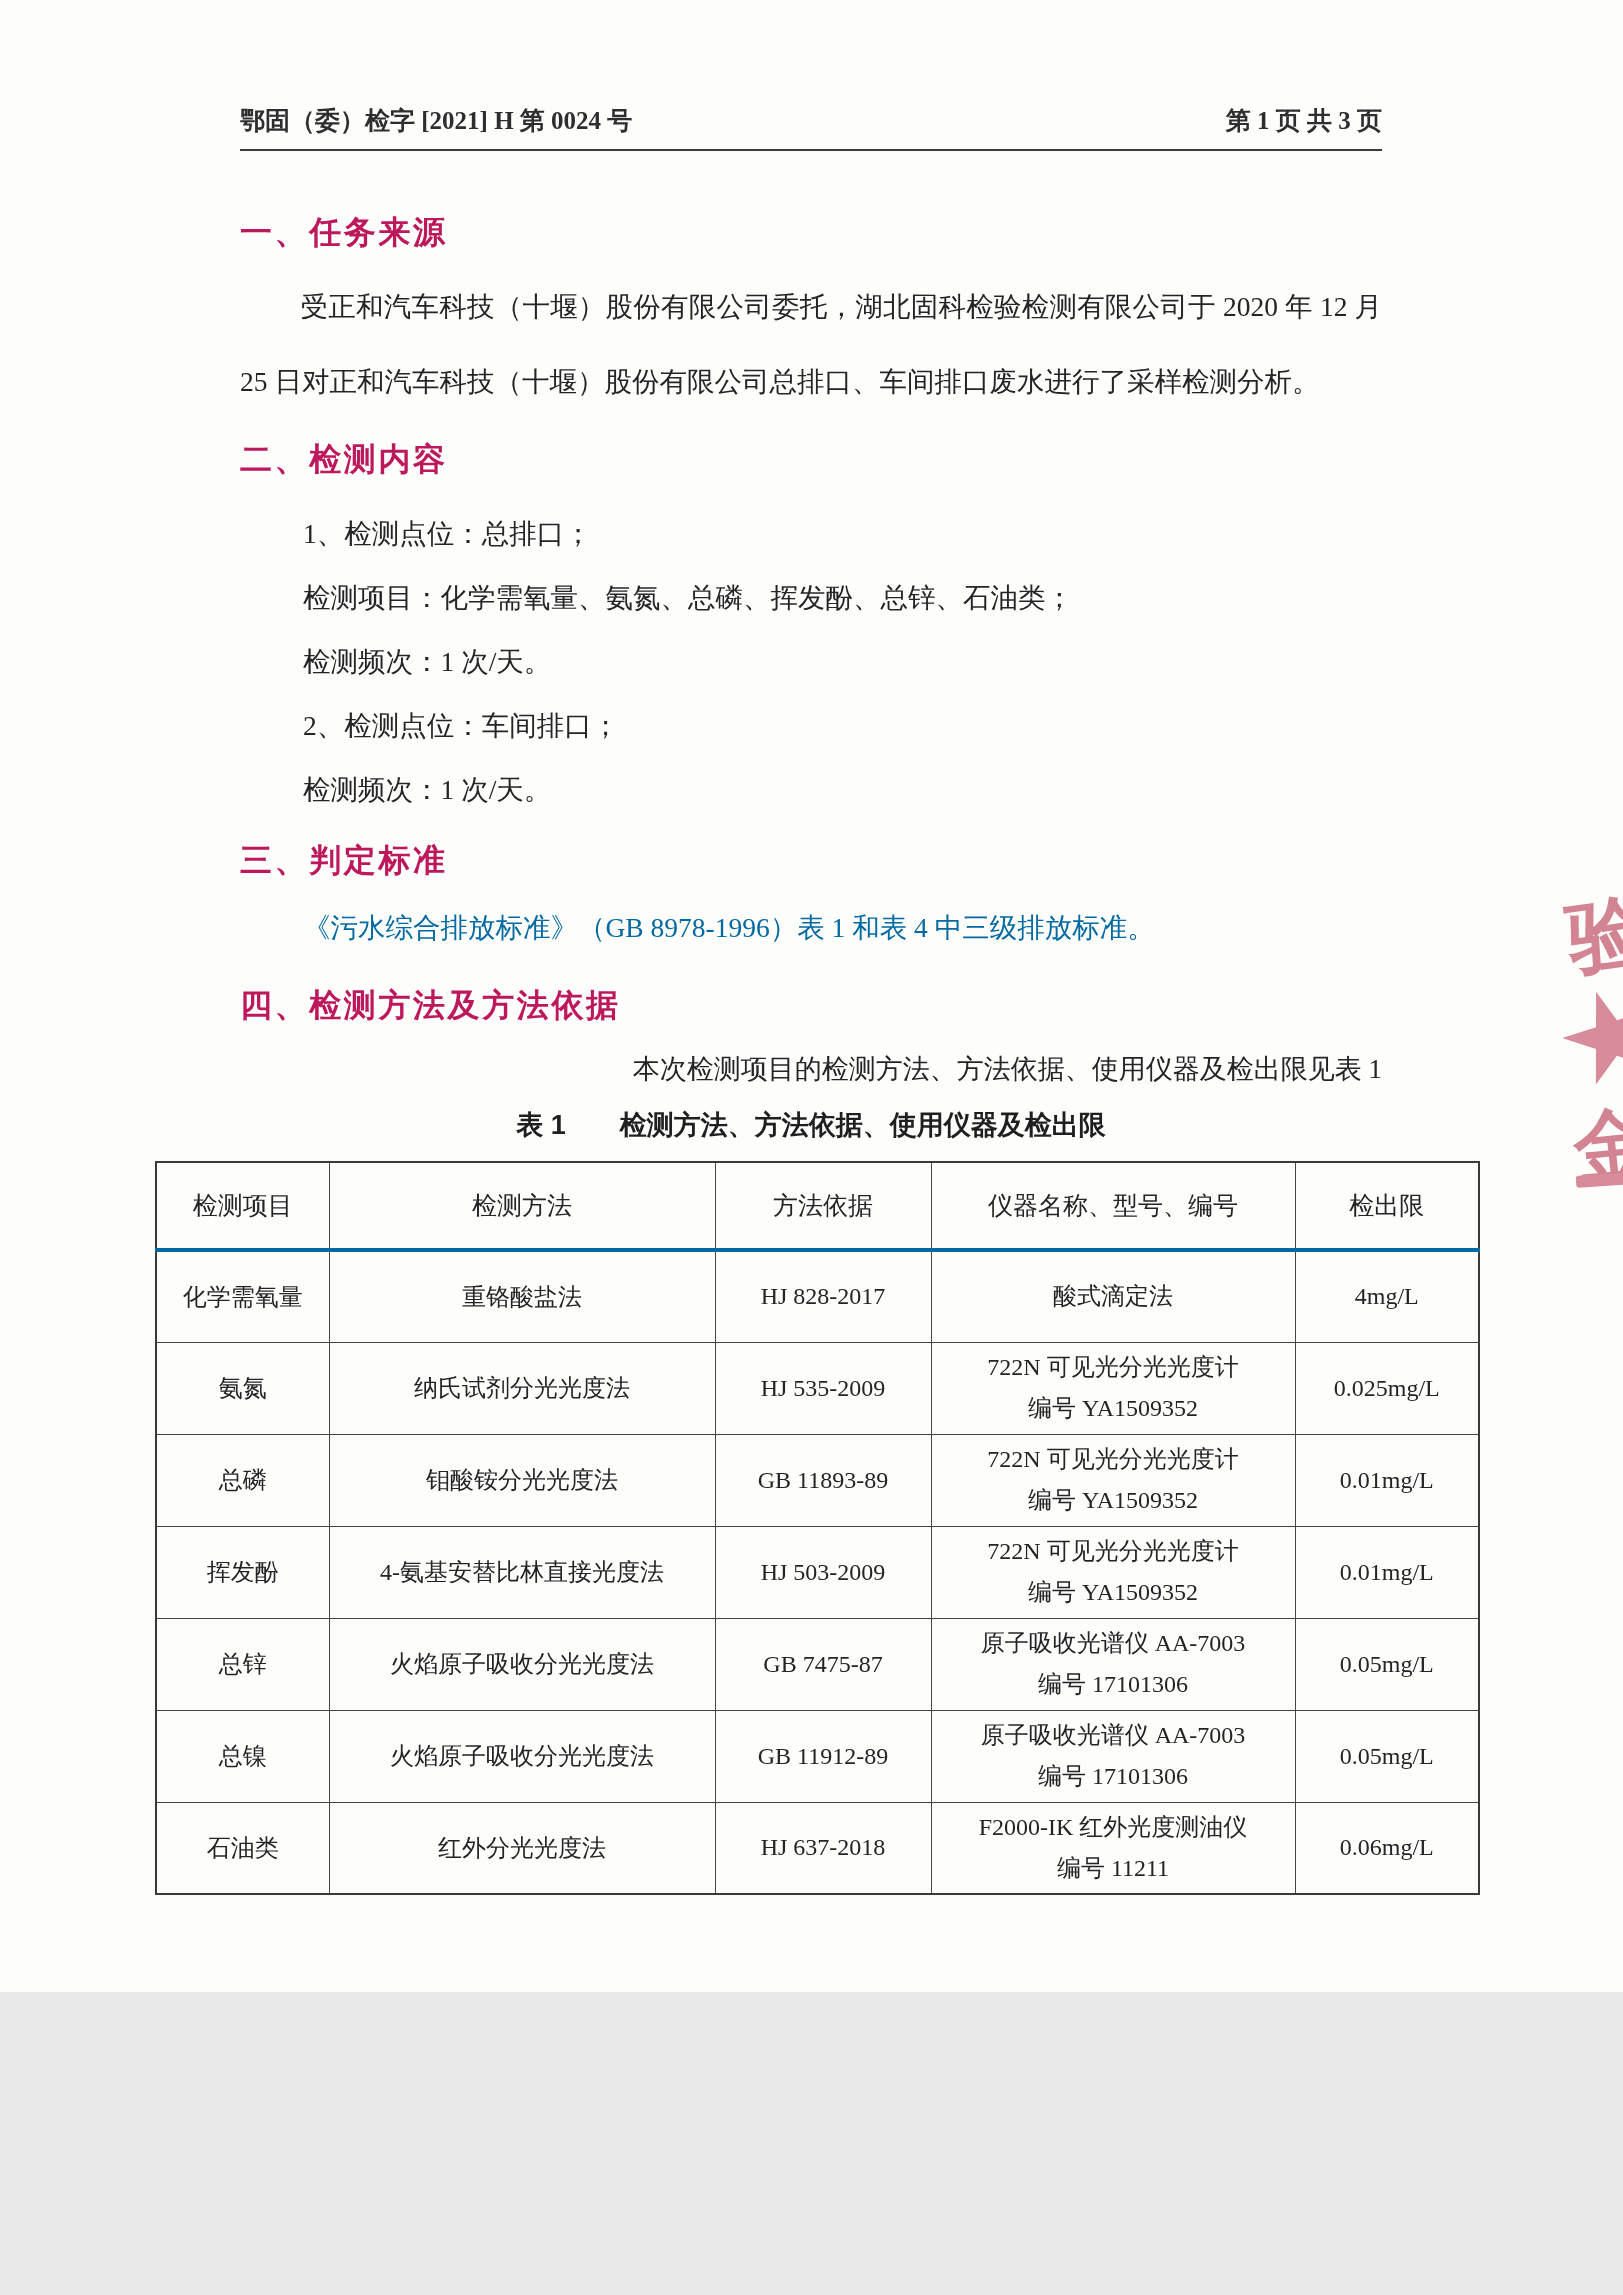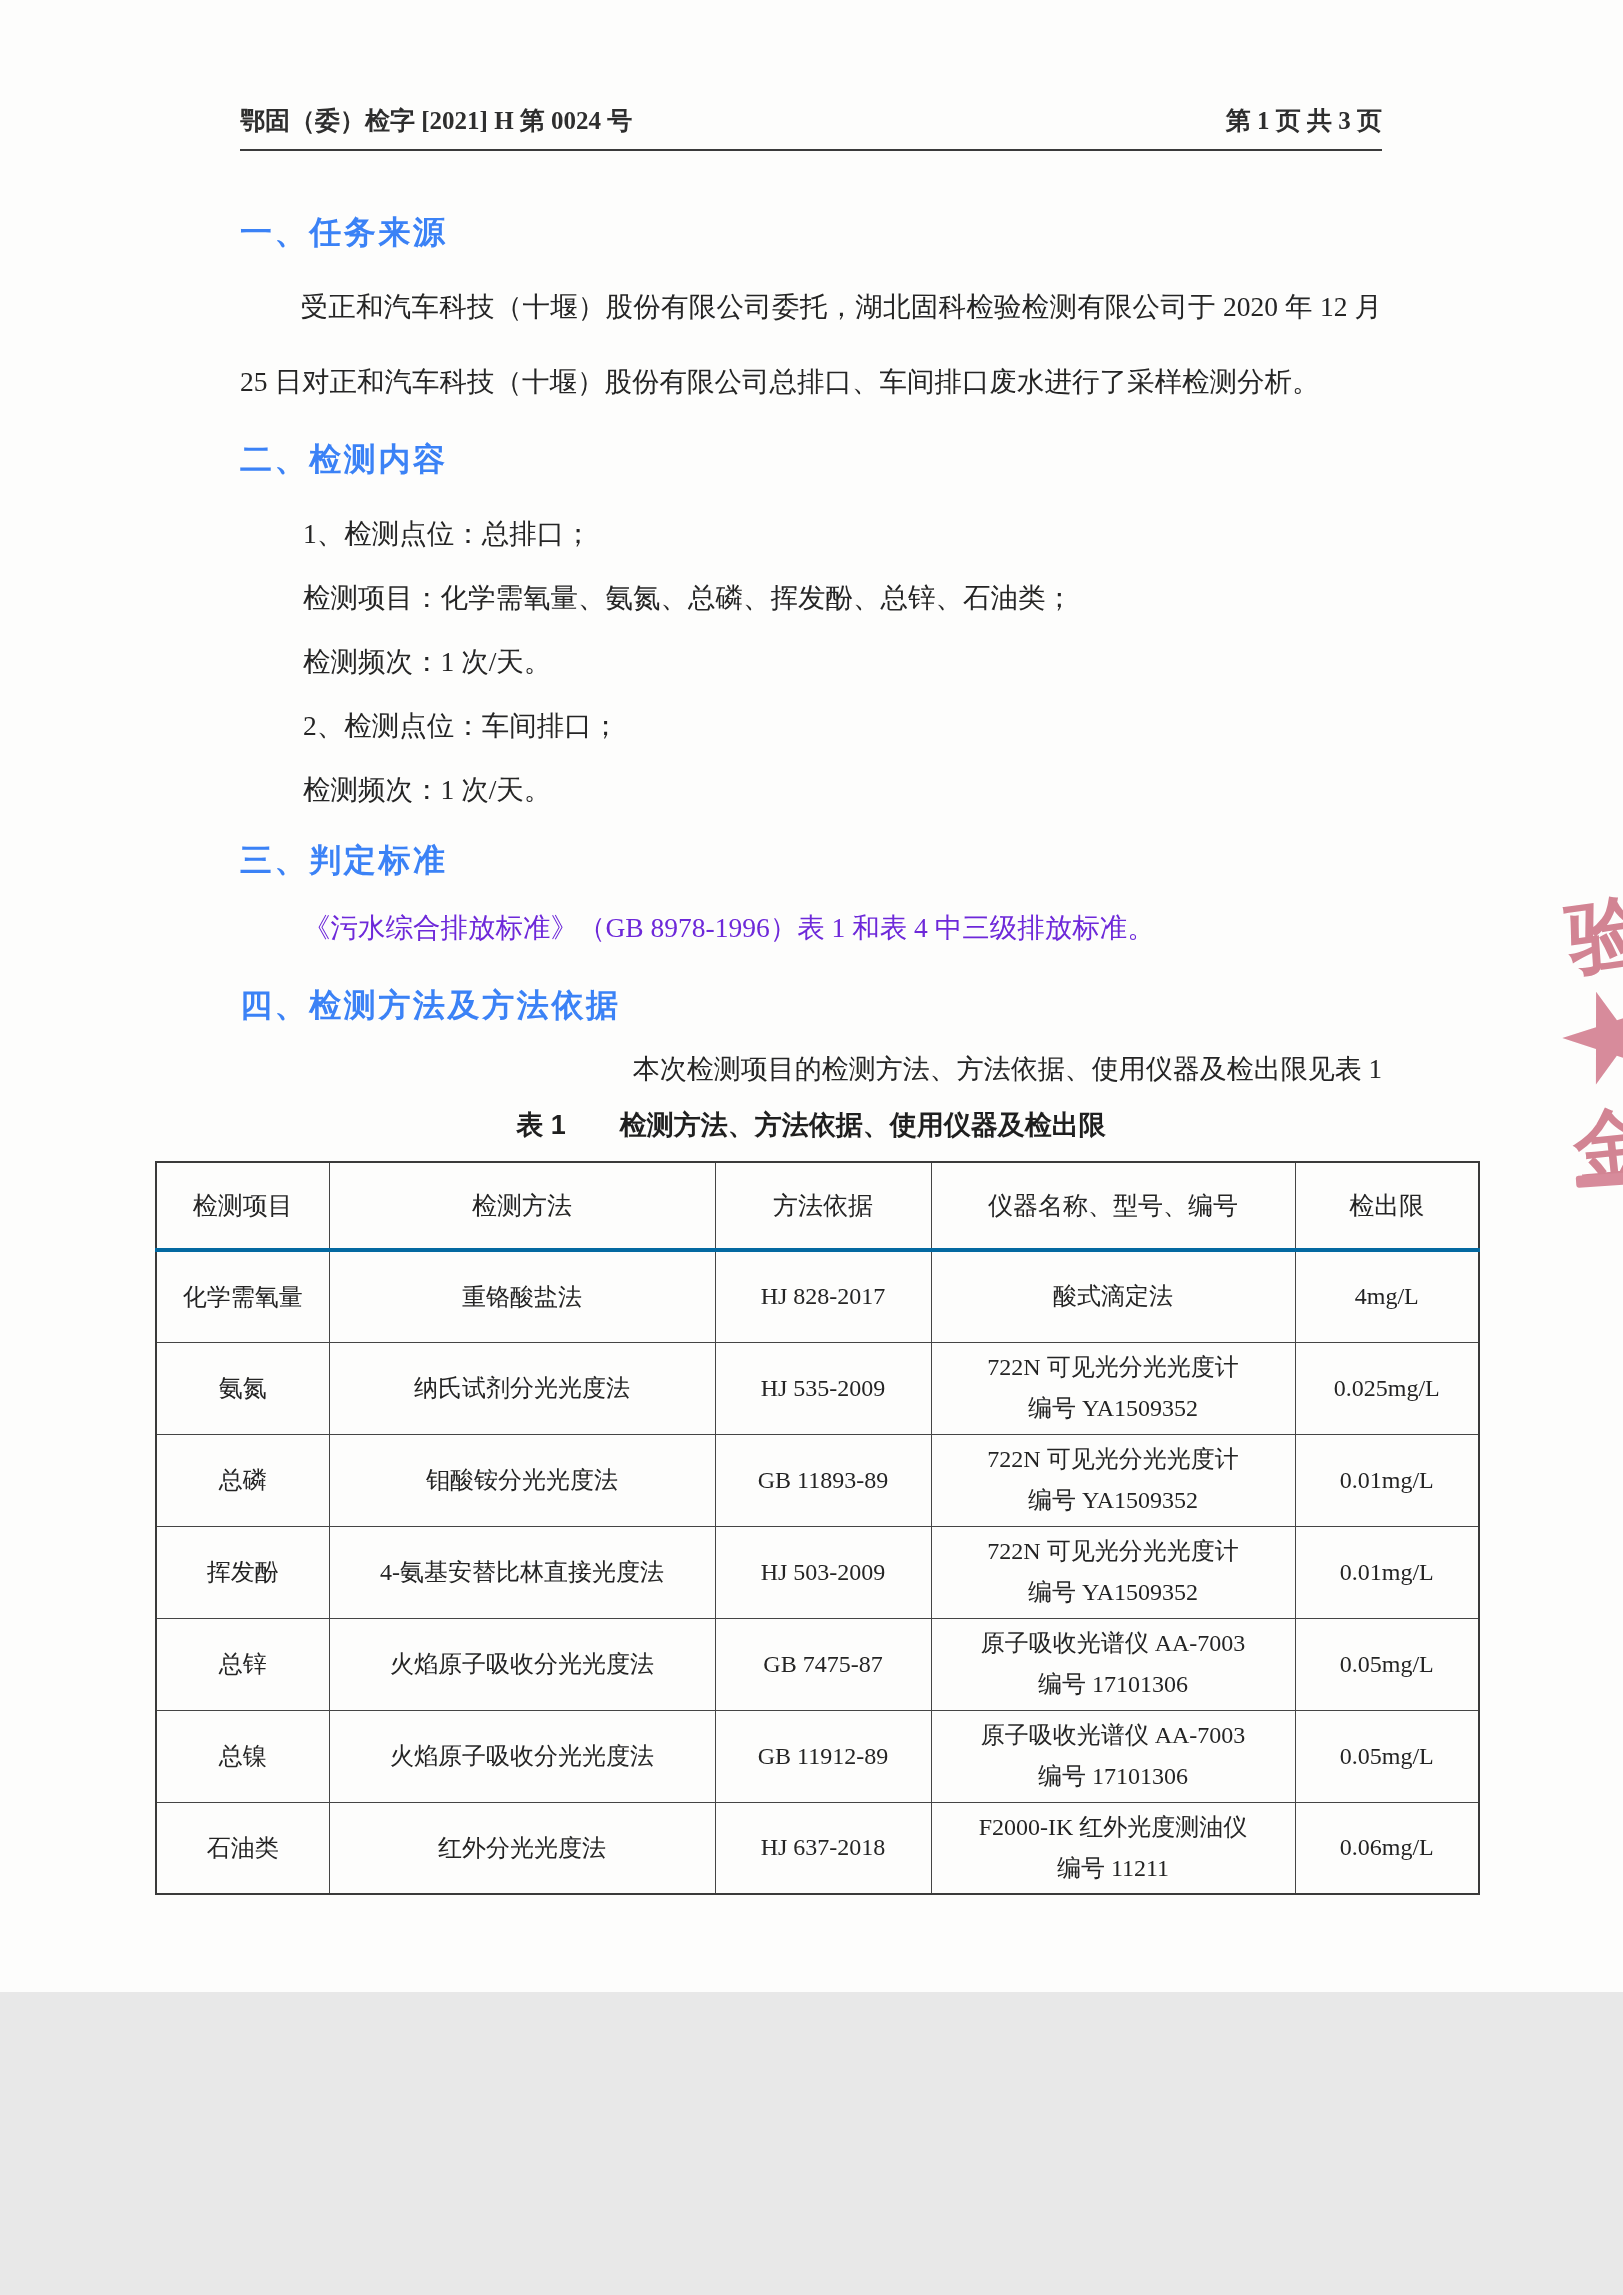--- a/index.html
+++ b/index.html
@@ -23,21 +23,21 @@
     padding-bottom:11.8px;
     border-bottom:2.6px solid #3b3b3b;
     color:#2e2e2e;
   }
 
   
   .sec-heading{
     font-family:"Liberation Sans","DejaVu Sans",sans-serif;
     font-weight:bold;
     font-size:32px;line-height:38px;
-    color:#3b82f6;
+    color:#be185d;
     letter-spacing:2.6px;
   }
   .h1{margin-top:62px;}
   .h2{margin-top:21px;}
   .h3{margin-top:19.7px;}
   .h4{margin-top:26px;}
 
   
   .para{
     font-size:27.5px;line-height:75px;
@@ -49,21 +49,21 @@
   .list{margin-top:23.6px;}
   .list-item{
     font-size:27.5px;line-height:64px;
     padding-left:63px;
     color:#252525;
   }
   .single-line{
     font-size:27.5px;line-height:64px;
     padding-left:63px;
     margin-top:17px;
-    color:#6d28d9;
+    color:#0369a1;
   }
   .intro-line{
     font-size:27px;line-height:52px;
     padding-left:63px;
     margin-top:18.3px;
     color:#252525;
     text-align:right;
   }
   .table-caption{
     font-family:"Liberation Sans","DejaVu Sans",sans-serif;

